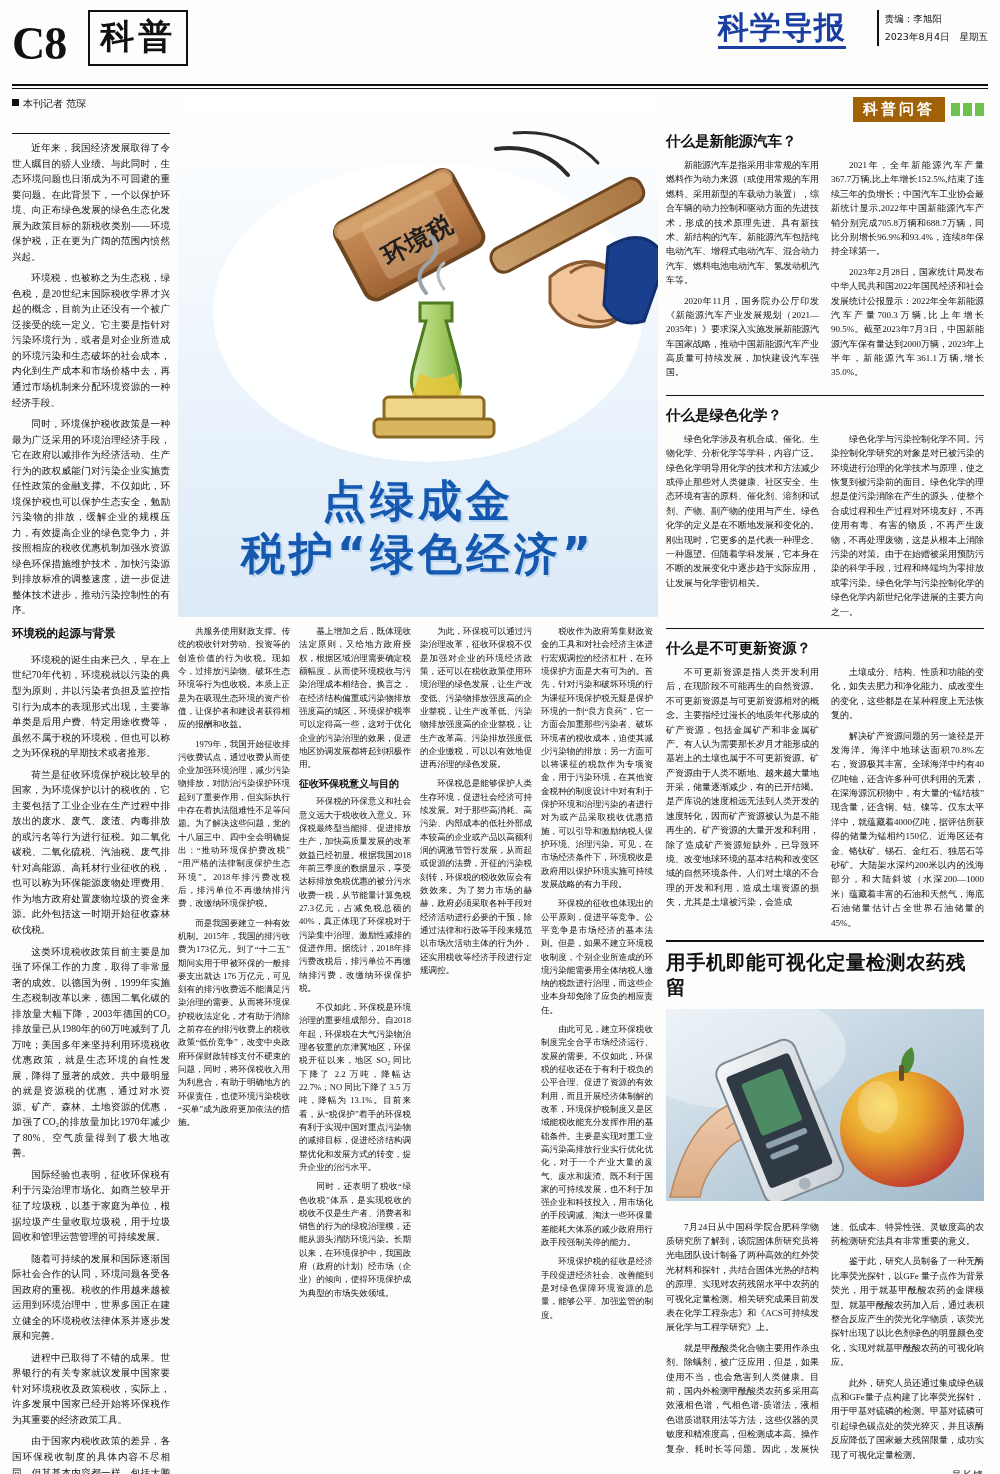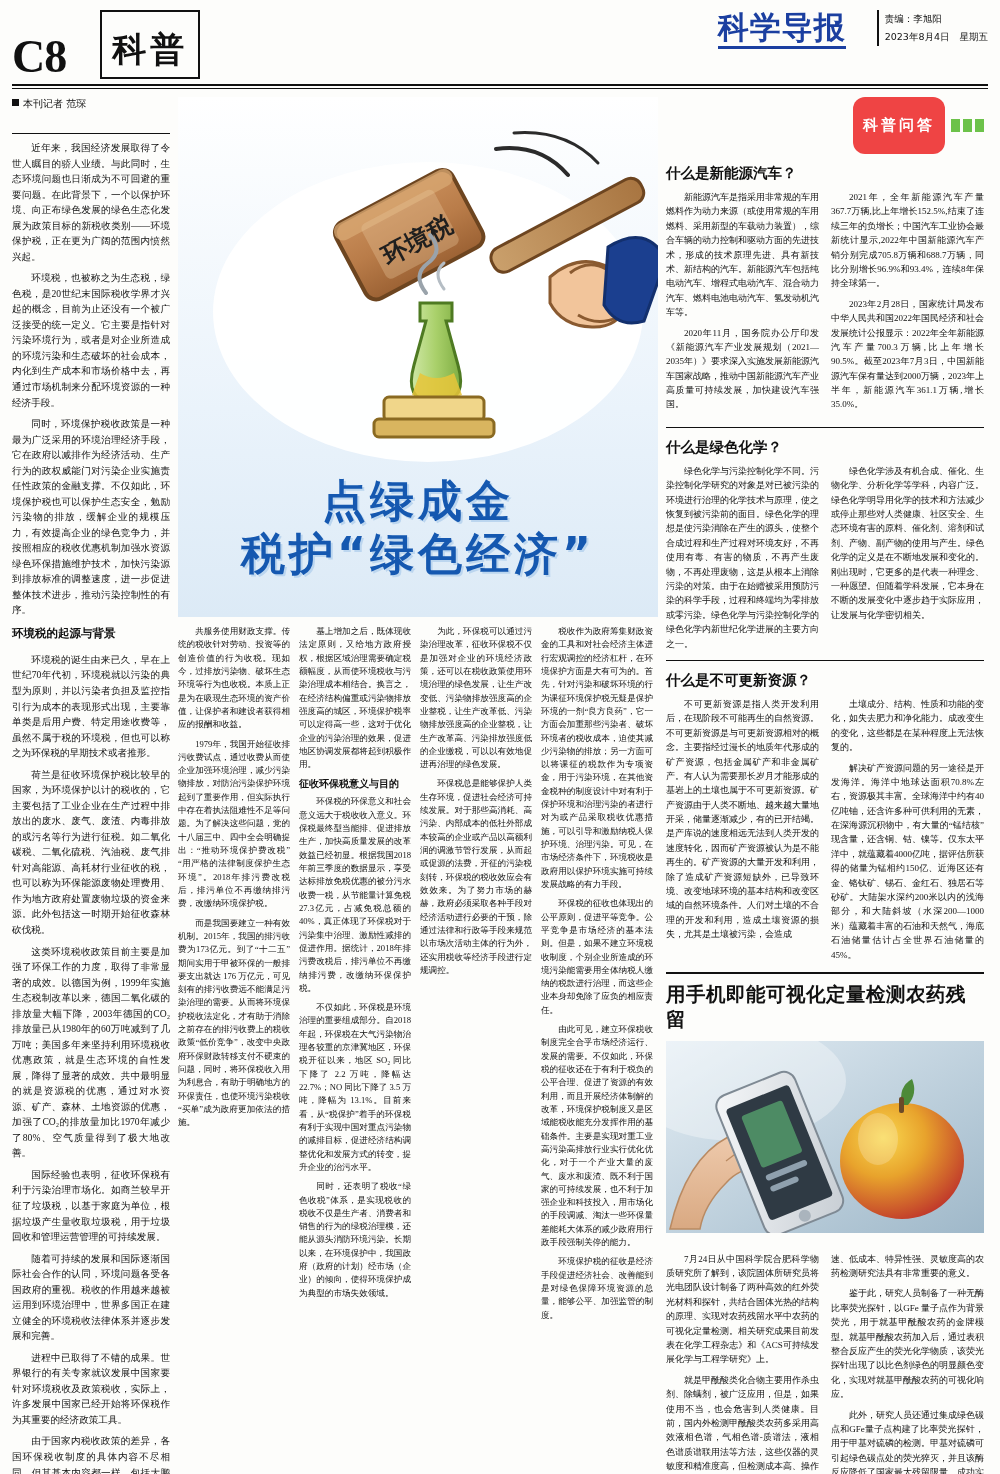--- a/index.html
+++ b/index.html
@@ -5,23 +5,23 @@
   html,body{margin:0;padding:0;}
   body{
     width:1000px;height:1474px;background:#fdfdfb;
     font-family:"Liberation Serif","DejaVu Serif",serif;
     color:#111;position:relative;overflow:hidden;
   }
   .page{width:1000px;height:1474px;position:relative;box-sizing:border-box;padding:10px 12px;}
 
   
   .masthead{display:flex;align-items:flex-start;justify-content:space-between;height:70px;}
-  .mast-left{display:flex;align-items:flex-end;gap:10px;}
+  .mast-left{display:flex;align-items:flex-end;gap:22px;}
   .page-no{font-family:"Liberation Serif",serif;font-size:46px;font-weight:700;letter-spacing:-1px;line-height:0.95;}
-  .kepu-box{border:2px solid #111;padding:15px 10px 4px;margin-left:24px;}
+  .kepu-box{border:2px solid #111;padding:2px 10px 4px;}
   .kepu-box span{font-size:34px;font-weight:700;letter-spacing:4px;font-family:"DejaVu Sans",sans-serif;}
   .mast-right{display:flex;align-items:flex-start;gap:14px;}
   .paper-logo{font-size:31px;font-weight:700;letter-spacing:1px;font-family:"DejaVu Serif",serif;
     border-bottom:3px solid #1b3fa0;color:#1b3fa0;padding-bottom:2px;line-height:1.1;}
   .mast-meta{font-size:9.5px;line-height:1.9;font-family:"DejaVu Sans",sans-serif;padding-left:17px;}
   .mast-meta .row{display:flex;gap:10px;align-items:center;}
   .mast-meta .bar{border-left:2px solid #111;padding-left:6px;}
   .rule{border-top:2px solid #111;margin:4px 0 0;}
   .rule-thin{border-top:1px solid #111;margin-top:2px;}
 
@@ -49,22 +49,22 @@
     text-shadow:2px 2px 0 #bcd6ef;
   }
 
   .mid-cols{display:flex;gap:9px;margin-top:8px;}
   .mc{width:112px;}
   .mc p.t{font-size:8.6px;line-height:1.55;}
   .mc h3.sub{font-size:10px;margin:6px 0 4px;}
 
   
   .qa-head{display:flex;justify-content:flex-end;align-items:center;gap:6px;margin-bottom:6px;}
-  .qa-label{background:#ef4444;color:#fff;font-family:"DejaVu Sans",sans-serif;font-size:15px;
-    font-weight:700;letter-spacing:3px;padding:19px 10px;border-radius:12px;}
+  .qa-label{background:#a16207;color:#fff;font-family:"DejaVu Sans",sans-serif;font-size:15px;
+    font-weight:700;letter-spacing:3px;padding:3px 10px;}
   .qa-dots{display:flex;gap:3px;}
   .qa-dots i{width:9px;height:13px;background:#6cc24a;display:block;}
   .q-title{font-family:"DejaVu Sans",sans-serif;font-size:14.5px;font-weight:700;margin:10px 0 7px;}
   .two-col{column-count:2;column-gap:12px;}
   .two-col p.t{font-size:9px;line-height:1.6;}
   .sep{border-top:1px solid #111;margin:9px 0;}
   .sep-d{border-top:2px solid #111;margin:10px 0 6px;}
 
   .feature-title{font-family:"DejaVu Sans",sans-serif;font-size:19.5px;font-weight:700;
     letter-spacing:0.5px;margin:8px 0 8px;line-height:1.3;}
@@ -236,22 +236,22 @@
         <p class="t">新能源汽车是指采用非常规的车用燃料作为动力来源（或使用常规的车用燃料、采用新型的车载动力装置），综合车辆的动力控制和驱动方面的先进技术，形成的技术原理先进、具有新技术、新结构的汽车。新能源汽车包括纯电动汽车、增程式电动汽车、混合动力汽车、燃料电池电动汽车、氢发动机汽车等。</p>
         <p class="t">2020年11月，国务院办公厅印发《新能源汽车产业发展规划（2021—2035年）》要求深入实施发展新能源汽车国家战略，推动中国新能源汽车产业高质量可持续发展，加快建设汽车强国。</p>
         <p class="t">2021年，全年新能源汽车产量367.7万辆,比上年增长152.5%,结束了连续三年的负增长；中国汽车工业协会最新统计显示,2022年中国新能源汽车产销分别完成705.8万辆和688.7万辆，同比分别增长96.9%和93.4%，连续8年保持全球第一。</p>
         <p class="t">2023年2月28日，国家统计局发布中华人民共和国2022年国民经济和社会发展统计公报显示：2022年全年新能源汽车产量700.3万辆,比上年增长90.5%。截至2023年7月3日，中国新能源汽车保有量达到2000万辆，2023年上半年，新能源汽车361.1万辆,增长35.0%。</p>
       </div>
 
       <div class="sep"></div>
 
       <div class="q-title">什么是绿色化学？</div>
       <div class="two-col">
+        <p class="t">绿色化学涉及有机合成、催化、生物化学、分析化学等学科，内容广泛。绿色化学明导用化学的技术和方法减少或停止那些对人类健康、社区安全、生态环境有害的原料、催化剂、溶剂和试剂、产物、副产物的使用与产生。绿色化学的定义是在不断地发展和变化的。刚出现时，它更多的是代表一种理念、一种愿望。但随着学科发展，它本身在不断的发展变化中逐步趋于实际应用，让发展与化学密切相关。</p>
         <p class="t">绿色化学与污染控制化学不同。污染控制化学研究的对象是对已被污染的环境进行治理的化学技术与原理，使之恢复到被污染前的面目。绿色化学的理想是使污染消除在产生的源头，使整个合成过程和生产过程对环境友好，不再使用有毒、有害的物质，不再产生废物，不再处理废物，这是从根本上消除污染的对策。由于在始赠被采用预防污染的科学手段，过程和终端均为零排放或零污染。绿色化学与污染控制化学的绿色化学内新世纪化学进展的主要方向之一。</p>
-        <p class="t">绿色化学涉及有机合成、催化、生物化学、分析化学等学科，内容广泛。绿色化学明导用化学的技术和方法减少或停止那些对人类健康、社区安全、生态环境有害的原料、催化剂、溶剂和试剂、产物、副产物的使用与产生。绿色化学的定义是在不断地发展和变化的。刚出现时，它更多的是代表一种理念、一种愿望。但随着学科发展，它本身在不断的发展变化中逐步趋于实际应用，让发展与化学密切相关。</p>
       </div>
 
       <div class="sep"></div>
 
       <div class="q-title">什么是不可更新资源？</div>
       <div class="two-col">
         <p class="t">不可更新资源是指人类开发利用后，在现阶段不可能再生的自然资源。不可更新资源是与可更新资源相对的概念。主要指经过漫长的地质年代形成的矿产资源，包括金属矿产和非金属矿产。有人认为需要那长岁月才能形成的基岩上的土壤也属于不可更新资源。矿产资源由于人类不断地、越来越大量地开采，储量逐渐减少，有的已开结竭。是产库说的速度相远无法到人类开发的速度转化，因而矿产资源被认为是不能再生的。矿产资源的大量开发和利用，除了造成矿产资源短缺外，已导致环境、改变地球环境的基本结构和改变区域的自然环境条件。人们对土壤的不合理的开发和利用，造成土壤资源的损失，尤其是土壤被污染，会造成</p>
         <p class="t">土壤成分、结构、性质和功能的变化，如失去肥力和净化能力。成改变生的变化，这些都是在某种程度上无法恢复的。</p>
         <p class="t">解决矿产资源问题的另一途径是开发海洋。海洋中地球达面积70.8%左右，资源极其丰富。全球海洋中约有40亿吨铀，还含许多种可供利用的无素，在深海源沉积物中，有大量的“锰结核”现含量，还含铜、钴、镍等。仅东太平洋中，就蕴藏着4000亿吨，据评估所获得的储量为锰相约150亿、近海区还有金、铬钛矿、锡石、金红石、独居石等砂矿。大陆架水深约200米以内的浅海部分，和大陆斜坡（水深200—1000米）蕴藏着丰富的石油和天然气，海底石油储量估计占全世界石油储量的45%。</p>
       </div>

